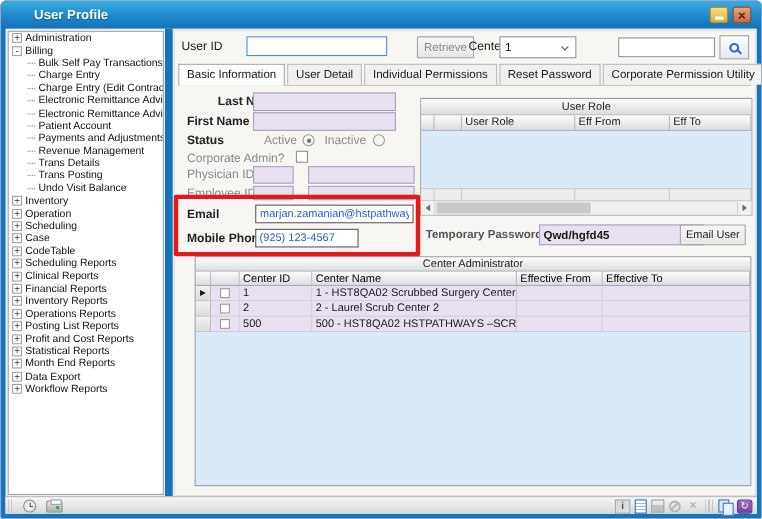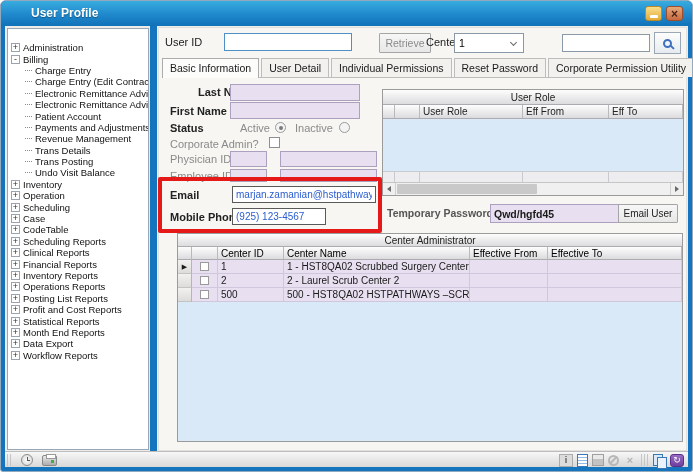--- a/index.html
+++ b/index.html
@@ -6,21 +6,21 @@
   html,body{width:693px;height:472px;background:#fff;overflow:hidden;}
   .window{position:relative;width:693px;height:472px;background:#1474BE;border-radius:6px 6px 3px 3px;border:1px solid #93A9BC;overflow:hidden;}
   .titlebar{position:absolute;left:0;top:0;right:0;height:25px;background:linear-gradient(#38ACDF 0%,#1F88CC 55%,#1172B8 100%);border-radius:5px 5px 0 0;}
   .title{position:absolute;left:30px;top:5px;color:#fff;font-weight:bold;font-size:12px;text-shadow:0 1px 1px rgba(0,0,0,.35);}
   .win-btn{position:absolute;top:5px;width:17px;height:15px;border-radius:3px;display:flex;align-items:center;justify-content:center;cursor:pointer;}
   .win-btn.min{right:30px;background:linear-gradient(#F9DE8B,#E3AC38);border:1px solid #B9892B;}
   .win-btn.min .dash{width:8px;height:3px;background:#fff;border-radius:1px;margin-top:5px;}
   .win-btn.close{right:9px;background:linear-gradient(#E8A878,#C86A40);border:1px solid #9C4F2F;color:#4A241A;font-weight:bold;font-size:12px;line-height:1;}
   .chrome{position:absolute;left:4px;top:25px;right:4px;bottom:4px;background:#EDECE9;}
   
-  .sidebar{position:absolute;left:2px;top:2px;width:142px;bottom:17px;background:#fff;border:1px solid #98A6B5;overflow:hidden;padding-top:13px;}
+  .sidebar{position:absolute;left:2px;top:2px;width:142px;bottom:17px;background:#fff;border:1px solid #98A6B5;overflow:hidden;padding-top:0;}
   .tree-item{display:flex;align-items:center;height:11.4px;cursor:pointer;padding-left:3px;white-space:nowrap;}
   .tree-item .tlabel{font-size:9.5px;color:#101010;}
   .tree-item.child{padding-left:17px;}
   .expando{width:9px;height:9px;border:1px solid #9AA4AE;background:#fff;margin-right:3px;font-size:9px;line-height:7px;text-align:center;color:#333;flex:0 0 auto;}
   .collapsed .expando::before{content:"+";}
   .expanded .expando::before{content:"-";}
   .dashc{display:none;}
   .leaf .dashc{display:block;width:7px;height:1px;border-top:1px dotted #8a8a8a;margin-right:3px;flex:0 0 auto;}
   .splitter{position:absolute;left:145px;top:0;width:7px;bottom:16px;background:#1474BE;cursor:col-resize;}
   
@@ -123,20 +123,25 @@
 
           <span class="tlabel">Administration</span>
         </div>
 
         <div class="tree-item root expanded">
           <span class="expando"></span>
 
           <span class="tlabel">Billing</span>
         </div>
 
+        <div class="tree-item child leaf">
+
+          <span class="dashc"></span>
+          <span class="tlabel">Bulk Self Pay Transactions</span>
+        </div>
 
         <div class="tree-item child leaf">
 
           <span class="dashc"></span>
           <span class="tlabel">Charge Entry</span>
         </div>
 
         <div class="tree-item child leaf">
 
           <span class="dashc"></span>

